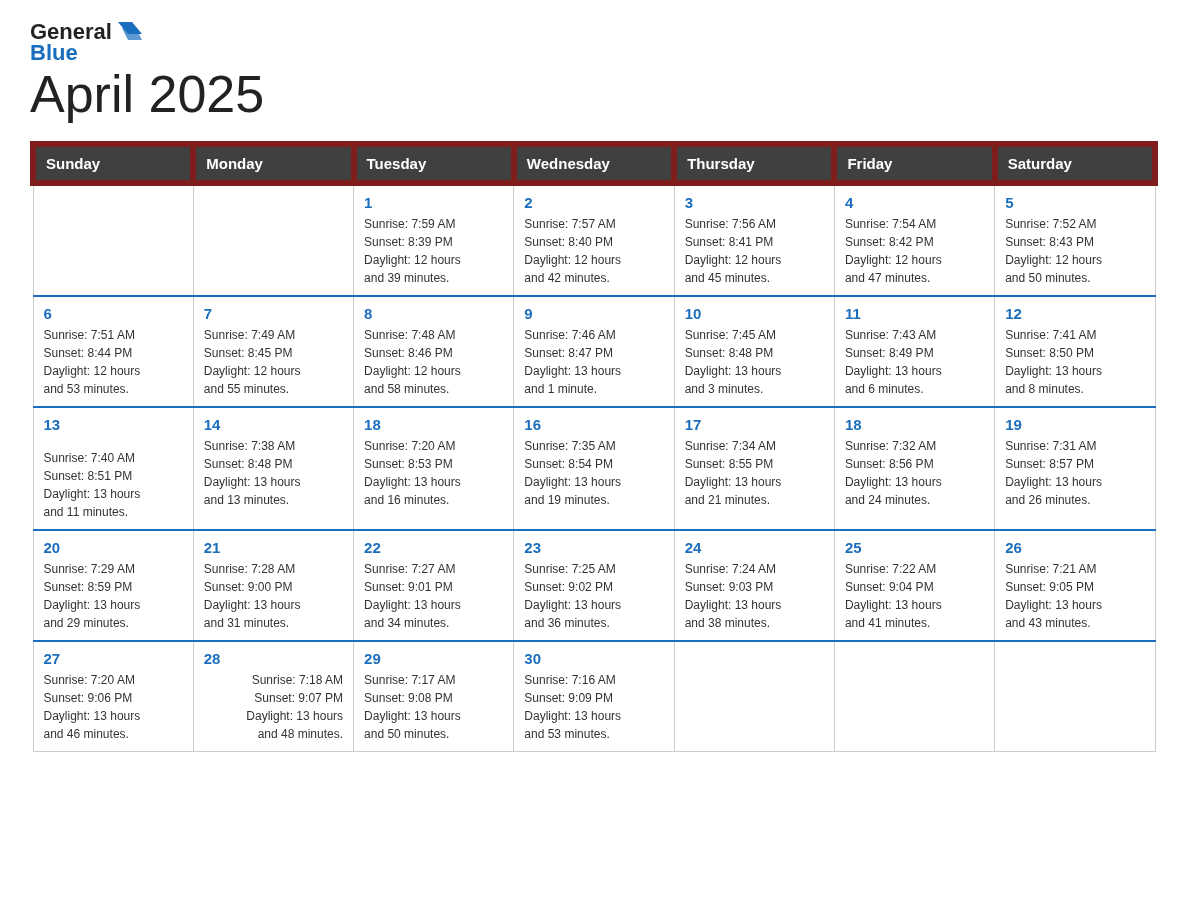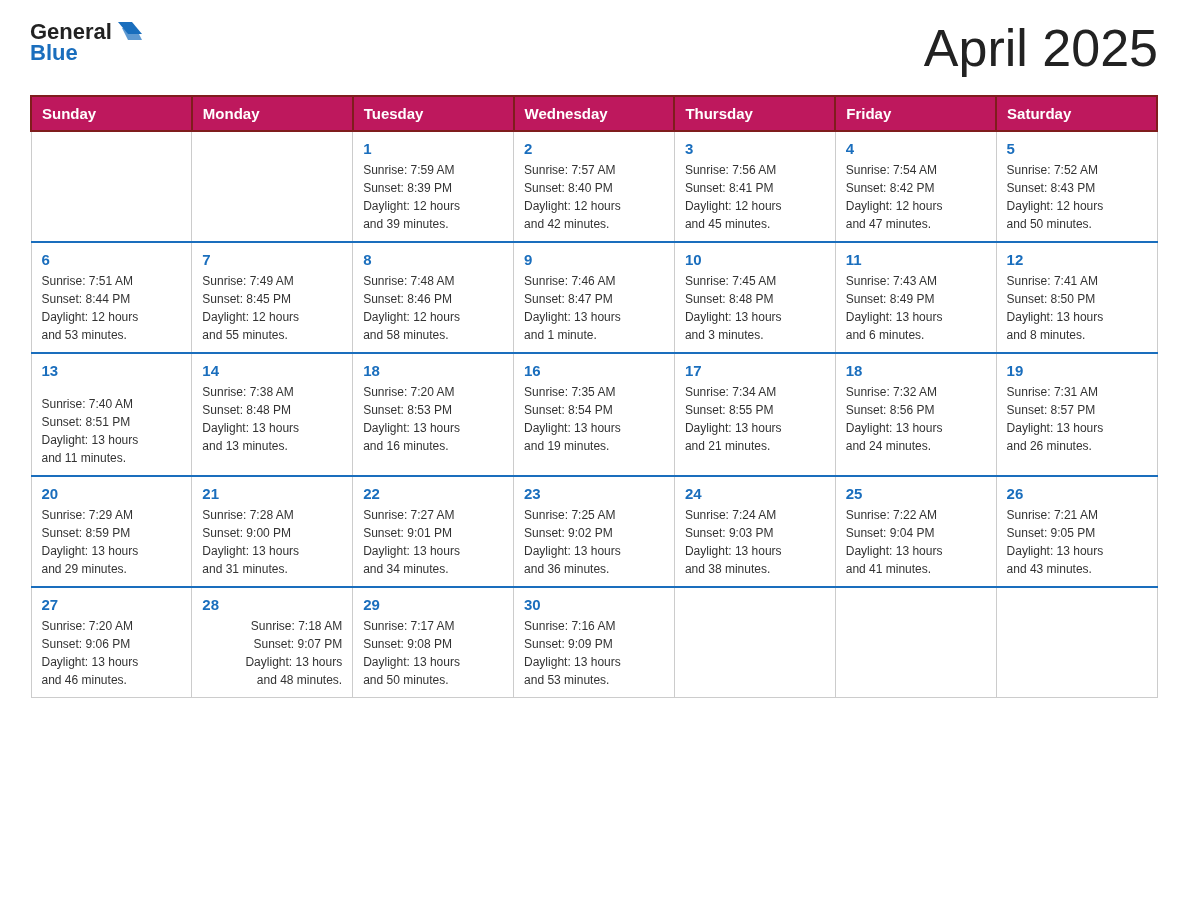--- a/index.html
+++ b/index.html
@@ -10,20 +10,21 @@
       width: 1188px;
       min-height: 918px;
       padding: 20px 30px;
     }
 
     .header {
       display: flex;
       justify-content: space-between;
       align-items: flex-start;
       margin-bottom: 18px;
+      flex-direction: column;
     }
 
     .logo {
       display: flex;
       align-items: center;
       gap: 0px;
     }
 
     .logo-text-general {
       font-size: 22px;
@@ -39,21 +40,20 @@
 
     .logo-icon {
       width: 28px;
       height: 28px;
       margin-left: 2px;
       margin-top: -4px;
     }
 
     .title-area {
       text-align: left;
-      margin-left: 16px;
     }
 
     .month-title {
       font-size: 52px;
       font-weight: 400;
       color: #222;
       line-height: 1.1;
     }
 
     .location {
@@ -62,27 +62,27 @@
       margin-top: 4px;
     }
 
     .calendar {
       width: 100%;
       border-collapse: collapse;
       border: 1px solid #aaa;
     }
 
     .calendar th {
-      background-color: #be185d;
+      background-color: #404040;
       color: #fff;
       font-size: 15px;
       font-weight: 600;
       padding: 8px 10px;
       text-align: left;
-      border: 2px solid #7f1d1d;
+      border: 6px solid #7f1d1d;
     }
 
     .calendar td {
       vertical-align: top;
       width: calc(100% / 7);
       padding: 8px 10px;
       border: 1px solid #ccc;
       min-height: 110px;
       height: 110px;
     }

